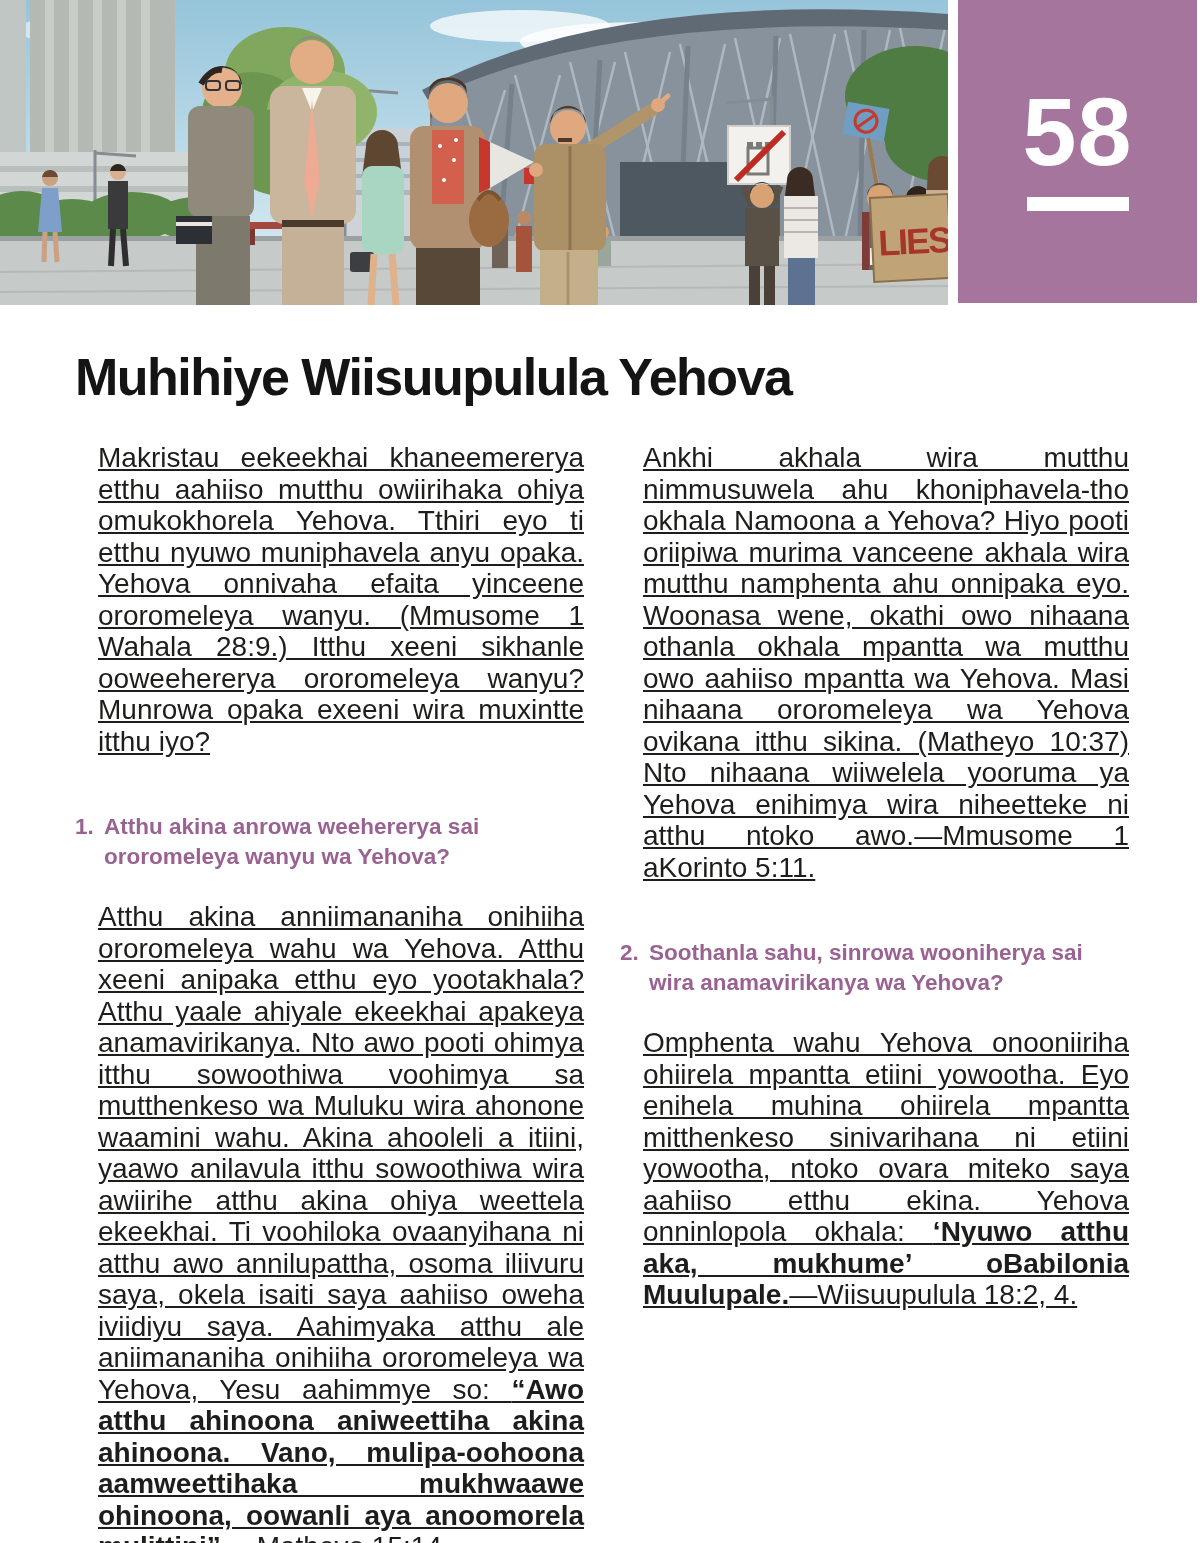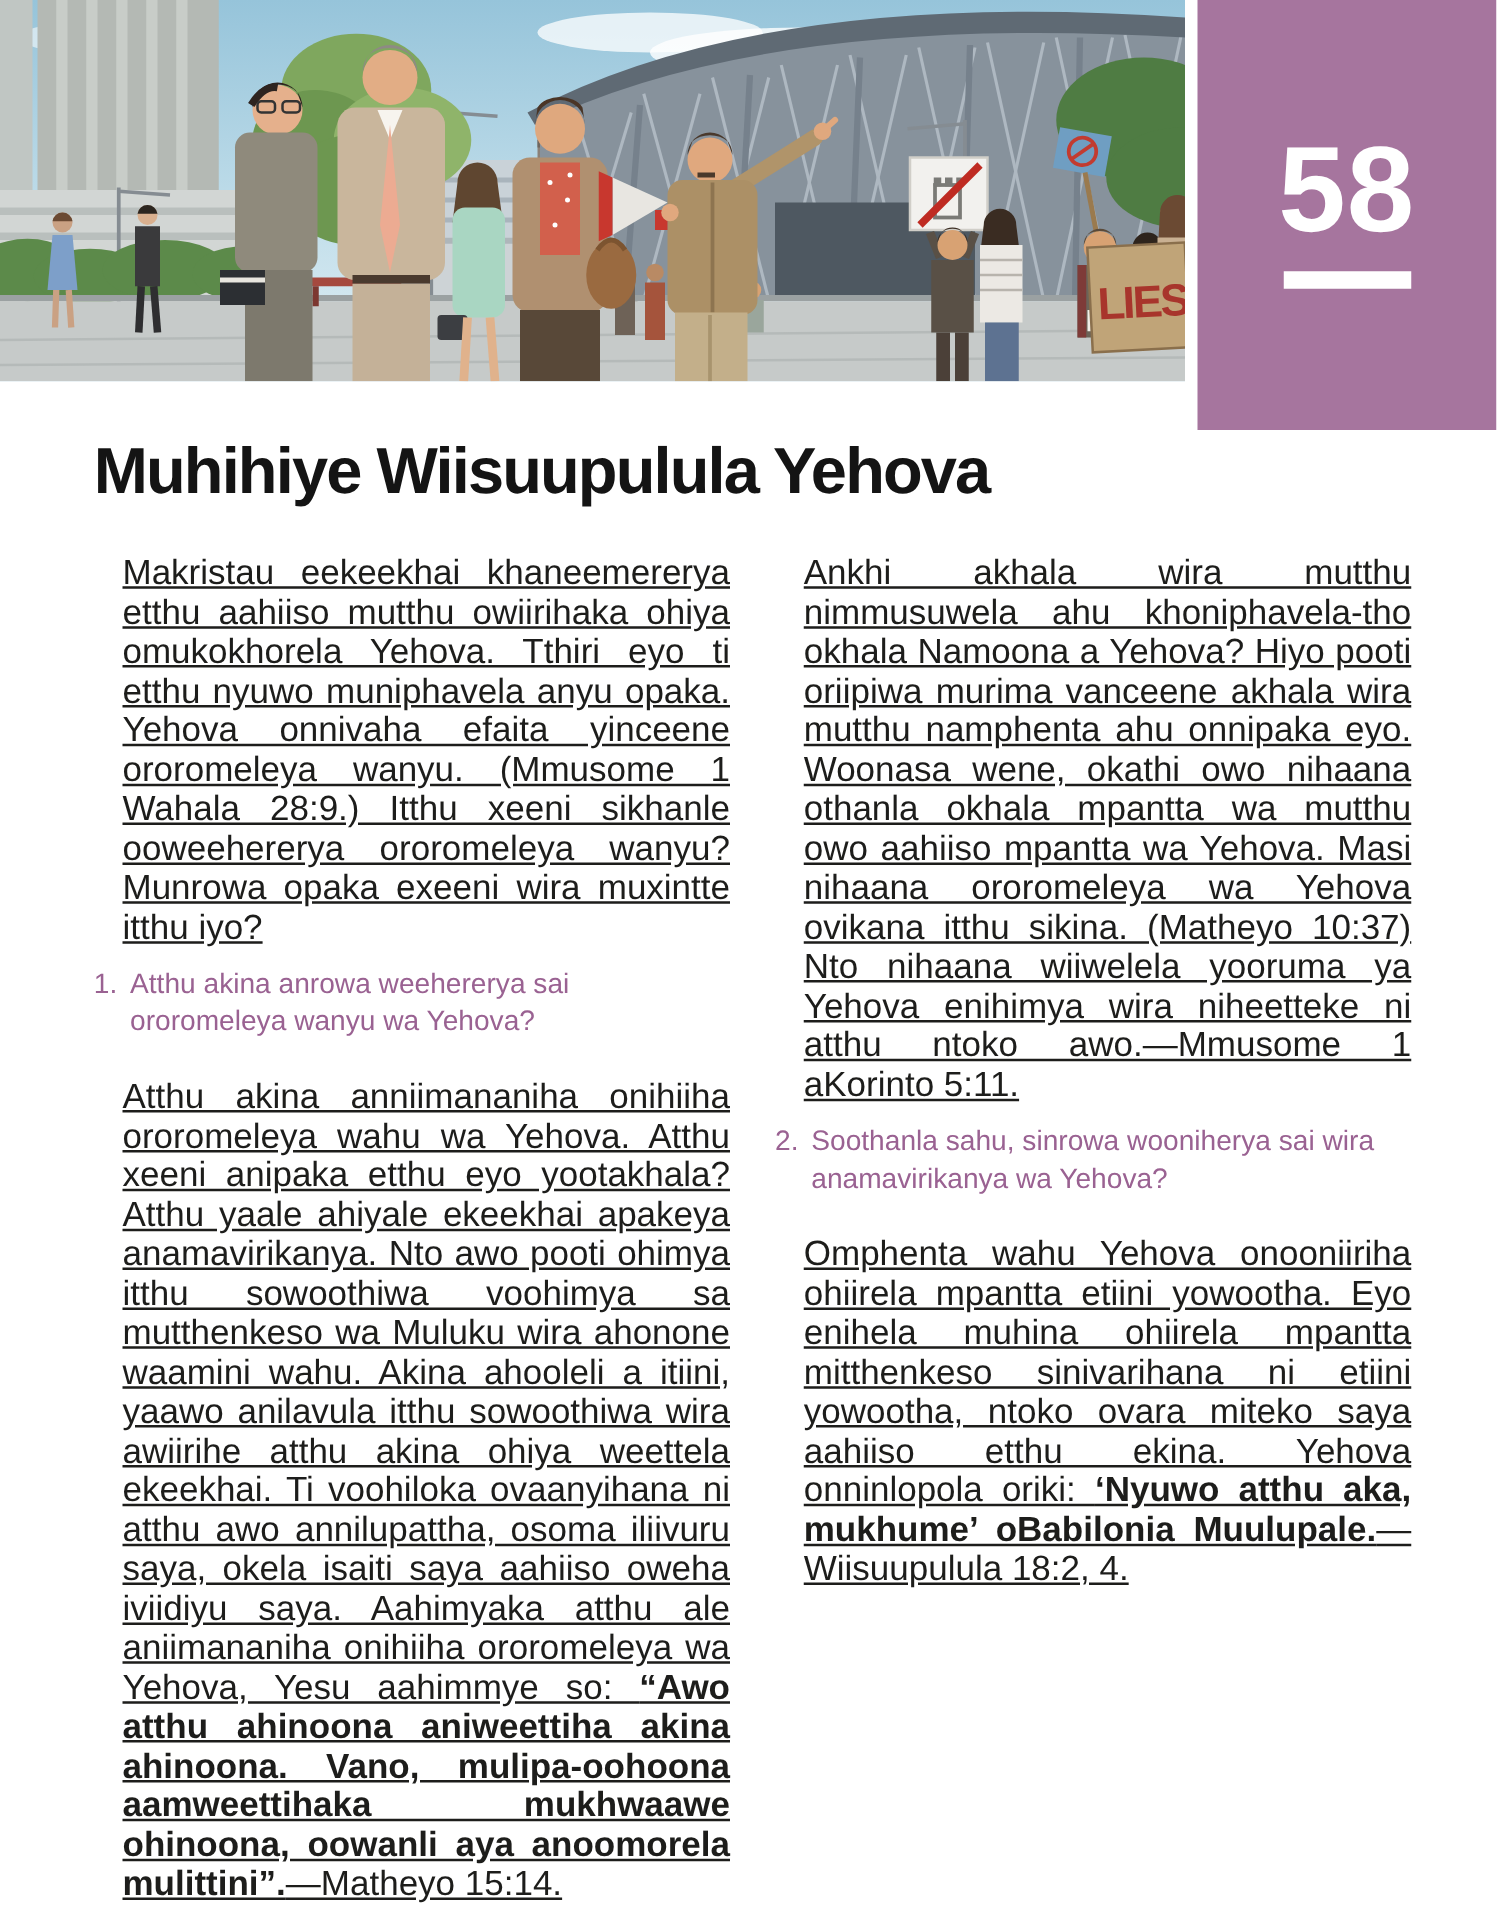--- a/index.html
+++ b/index.html
@@ -6,21 +6,21 @@
   body{
     width:1200px;height:1543px;position:relative;overflow:hidden;
     font-family:"Liberation Sans","DejaVu Sans",sans-serif;
     color:#1d1d1b;
   }
   
   .header{position:relative;width:1200px;height:305px;}
   .photo{position:absolute;left:0;top:0;width:948px;height:305px;overflow:hidden;background:#bcd6e2;}
   .photo svg{display:block;}
   .lesson-box{
-    position:absolute;left:958px;top:0;width:239px;height:344px;
+    position:absolute;left:958px;top:0;width:239px;height:303px;
     background:#a6759e;display:flex;flex-direction:column;align-items:center;justify-content:center;
   }
   .lesson-number{
     color:#fff;font-size:97px;font-weight:bold;line-height:1;letter-spacing:1px;
     margin-top:34px;
   }
   .lesson-underline{width:102px;height:14px;background:#fff;margin-top:17px;margin-bottom:44px;}
   
   .content{margin:0 71px 0 75px;}
   .article-title{
@@ -28,22 +28,22 @@
     color:#141414;margin:44px 0 0 0;
   }
   .columns{display:grid;grid-template-columns:1fr 1fr;column-gap:36px;margin-top:37px;}
   .col{min-width:0;}
   .para{
     font-size:28px;line-height:31.5px;text-align:justify;
     margin:0 0 0 23px;color:#1d1d1b;text-decoration:underline;
   }
   .para b{font-weight:bold;}
   .question{
-    color:#9a6292;font-weight:normal;font-size:22.5px;line-height:29.5px;
-    margin:15px 0 0 0;padding-left:29px;text-indent:-29px;
+    color:#9a6292;font-weight:bold;font-size:22.5px;line-height:29.5px;
+    margin:55px 0 0 0;padding-left:29px;text-indent:-29px;
   }
   .question .q-num{display:inline-block;text-indent:0;min-width:29px;}
   .q-para{margin-top:30px;}
 </style>
 </head>
 <body>
 
 <div class="header">
   <div class="photo">
     <svg width="948" height="305" viewBox="0 0 948 305" xmlns="http://www.w3.org/2000/svg">
@@ -319,16 +319,16 @@
 
   <div class="columns">
     <div class="col">
       <p class="para"><span>Makristau eekeekhai khaneemererya etthu aahiiso mutthu owiirihaka ohiya omukokhorela Yehova. Tthiri eyo ti etthu nyuwo muniphavela anyu opaka. Yehova onnivaha efaita yinceene ororomeleya wanyu. (Mmusome 1 Wahala 28:9.) Itthu xeeni sikhanle ooweehererya ororomeleya wanyu? Munrowa opaka exeeni wira muxintte itthu iyo?</span></p>
       <p class="question"><span class="q-num">1.</span><span>Atthu akina anrowa weehererya sai ororomeleya wanyu wa Yehova?</span></p>
       <p class="para q-para"><span>Atthu akina anniimananiha onihiiha ororomeleya wahu wa Yehova. Atthu xeeni anipaka etthu eyo yootakhala? Atthu yaale ahiyale ekeekhai apakeya anamavirikanya. Nto awo pooti ohimya itthu sowoothiwa voohimya sa mutthenkeso wa Muluku wira ahonone waamini wahu. Akina ahooleli a itiini, yaawo anilavula itthu sowoothiwa wira awiirihe atthu akina ohiya weettela ekeekhai. Ti voohiloka ovaanyihana ni atthu awo annilupattha, osoma iliivuru saya, okela isaiti saya aahiiso oweha iviidiyu saya. Aahimyaka atthu ale aniimananiha onihiiha ororomeleya wa Yehova, Yesu aahimmye so: </span><b>“Awo atthu ahinoona aniweettiha akina ahinoona. Vano, mulipa-oohoona aamweettihaka mukhwaawe ohinoona, oowanli aya anoomorela mulittini”.</b><span>—Matheyo 15:14.</span></p>
     </div>
     <div class="col">
       <p class="para"><span>Ankhi akhala wira mutthu nimmusuwela ahu khoniphavela-tho okhala Namoona a Yehova? Hiyo pooti oriipiwa murima vanceene akhala wira mutthu namphenta ahu onnipaka eyo. Woonasa wene, okathi owo nihaana othanla okhala mpantta wa mutthu owo aahiiso mpantta wa Yehova. Masi nihaana ororomeleya wa Yehova ovikana itthu sikina. (Matheyo 10:37) Nto nihaana wiiwelela yooruma ya Yehova enihimya wira niheetteke ni atthu ntoko awo.—Mmusome 1 aKorinto 5:11.</span></p>
       <p class="question"><span class="q-num">2.</span><span>Soothanla sahu, sinrowa wooniherya sai wira anamavirikanya wa Yehova?</span></p>
-      <p class="para q-para"><span>Omphenta wahu Yehova onooniiriha ohiirela mpantta etiini yowootha. Eyo enihela muhina ohiirela mpantta mitthenkeso sinivarihana ni etiini yowootha, ntoko ovara miteko saya aahiiso etthu ekina. Yehova onninlopola oriki: </span><b>‘Nyuwo atthu aka, mukhume’ oBabilonia Muulupale.</b><span>—Wiisuupulula 18:2, 4.</span></p>
+      <p class="para q-para"><span>Omphenta wahu Yehova onooniiriha ohiirela mpantta etiini yowootha. Eyo enihela muhina ohiirela mpantta mitthenkeso sinivarihana ni etiini yowootha, ntoko ovara miteko saya aahiiso etthu ekina. Yehova onninlopola okhala: </span><b>‘Nyuwo atthu aka, mukhume’ oBabilonia Muulupale.</b><span>—Wiisuupulula 18:2, 4.</span></p>
     </div>
   </div>
 </div>
 
 </body></html>

